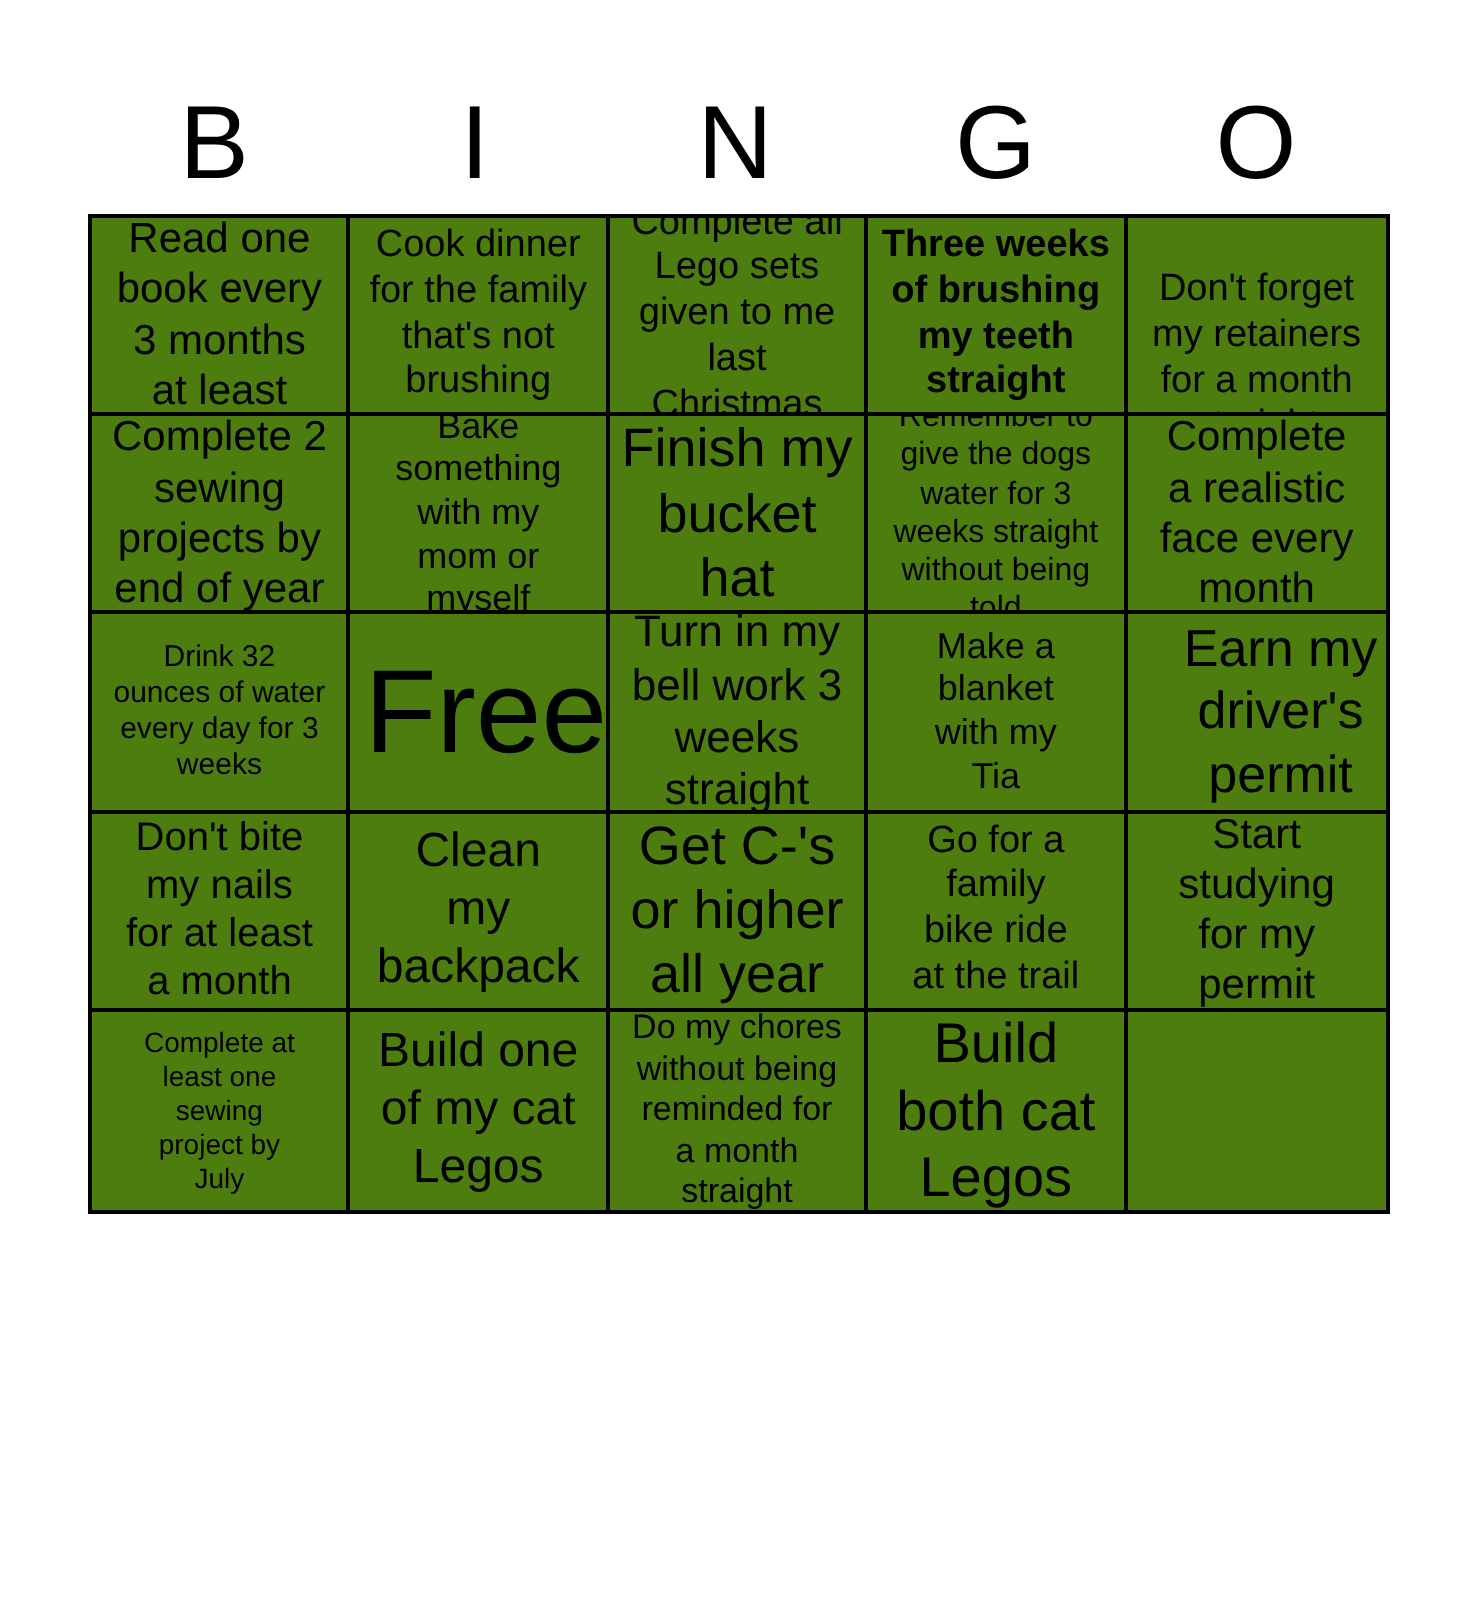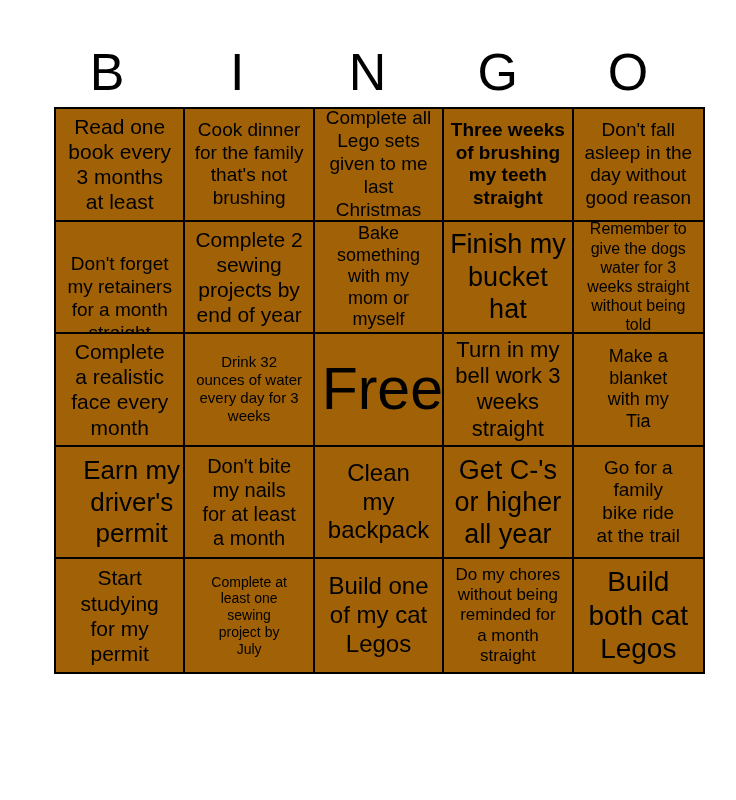--- a/index.html
+++ b/index.html
@@ -22,30 +22,30 @@
   .title-letter {
     flex: 1;
     text-align: center;
     font-size: 52px;
     line-height: 1;
     font-weight: 400;
     color: #000000;
   }
   .grid {
     position: absolute;
-    left: 54px;
+    left: 44px;
     top: 107px;
     width: 651px;
-    height: 567px;
+    height: 500px;
     box-sizing: border-box;
     border: 2px solid #000000;
     display: grid;
     grid-template-columns: repeat(5, 1fr);
     grid-template-rows: repeat(5, 1fr);
-    background: #a16207;
+    background: #4d7c0f;
   }
   .cell {
     box-sizing: border-box;
     border-right: 2px solid #000000;
     border-bottom: 2px solid #000000;
     display: flex;
     align-items: center;
     justify-content: center;
     text-align: center;
     padding: 2px;
@@ -93,26 +93,20 @@
 given to me
 last
 Christmas</span>
       </div>
     <div class="cell">
         <span class="cell-text" style="font-size: 19px; font-weight: bold;">Three weeks
 of brushing
 my teeth
 straight</span>
       </div>
-    <div class="cell">
-        <span class="cell-text" style="font-size: 19px;">Don't fall
-asleep in the
-day without
-good reason</span>
-      </div>
 
     <div class="cell">
         <span class="cell-text" style="font-size: 19px; margin-top: 44px;">Don't forget
 my retainers
 for a month
 straight</span>
       </div>
     <div class="cell">
         <span class="cell-text" style="font-size: 21px;">Complete 2
 sewing

